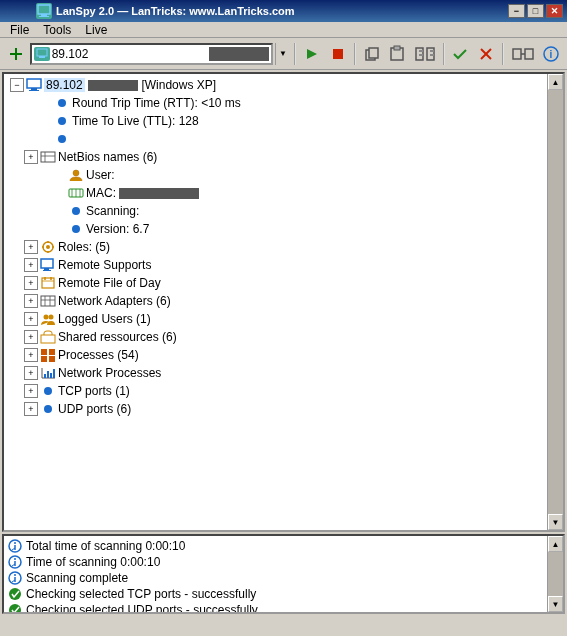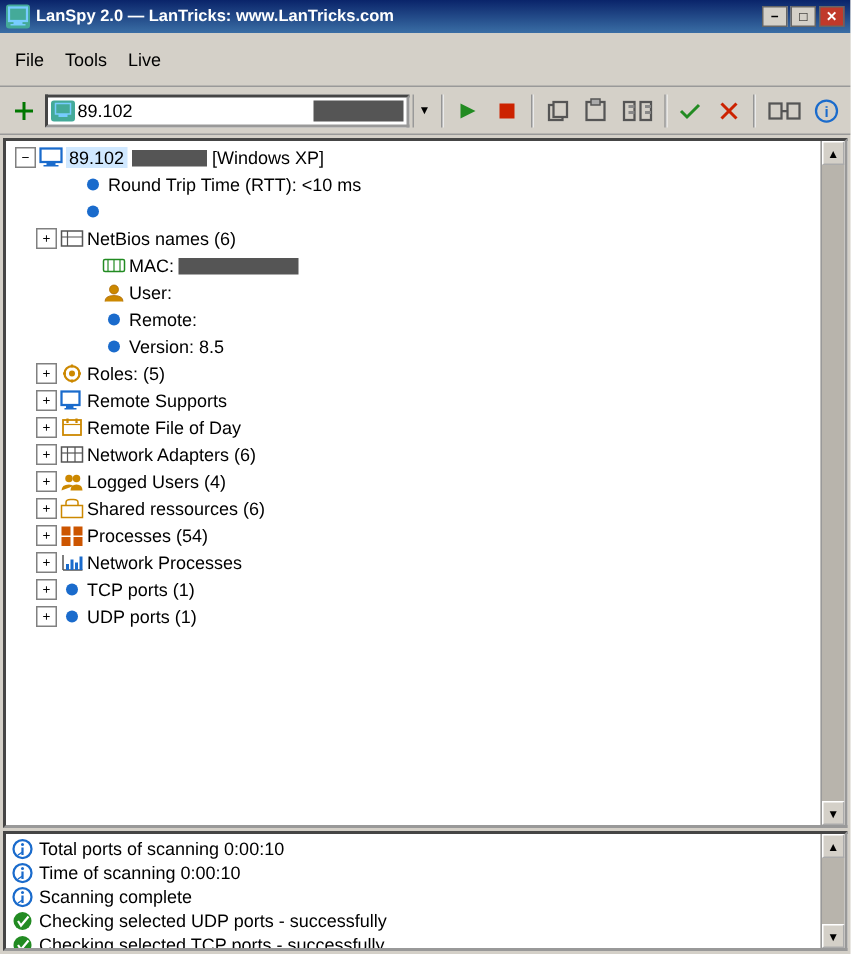--- a/index.html
+++ b/index.html
@@ -22,20 +22,21 @@
       justify-content: space-between;
       padding: 0 4px;
       user-select: none;
     }
     .title-bar-left {
       display: flex;
       align-items: center;
       gap: 4px;
       font-size: 11px;
       font-weight: bold;
+      margin-left: 32px;
     }
     .title-icon {
       width: 16px;
       height: 16px;
       background: #4a9;
       border-radius: 2px;
       display: flex;
       align-items: center;
       justify-content: center;
       font-size: 9px;
@@ -56,21 +57,21 @@
       font-size: 9px;
       cursor: pointer;
       color: #000;
       font-weight: bold;
     }
     .title-btn.close { background: #c0392b; color: white; }
 
     
     .menu-bar {
       background: #d4d0c8;
-      height: 36px;
+      height: 16px;
       display: flex;
       align-items: center;
       padding: 0 4px;
       border-bottom: 1px solid #999;
       gap: 2px;
     }
     .menu-item {
       padding: 2px 6px;
       font-size: 12px;
       cursor: pointer;
@@ -416,91 +417,101 @@
       <span class="tree-indent" style="width:32px"></span>
       <span class="no-expand"></span>
       <span class="tree-icon">
         <svg width="10" height="10" viewBox="0 0 10 10">
             <circle cx="5" cy="5" r="4" fill="#1a6bcc"></circle>
           </svg>
       </span>
       <span class="tree-label">Round Trip Time (RTT): &lt;10 ms</span>
     </div>
 
-
     <div class="tree-node">
       <span class="tree-indent" style="width:32px"></span>
       <span class="no-expand"></span>
       <span class="tree-icon">
         <svg width="10" height="10" viewBox="0 0 10 10">
             <circle cx="5" cy="5" r="4" fill="#1a6bcc"></circle>
           </svg>
       </span>
+      <span class="tree-label">Time To Live (TTL): 128</span>
+    </div>
+
+    <div class="tree-node">
+      <span class="tree-indent" style="width:32px"></span>
+      <span class="no-expand"></span>
+      <span class="tree-icon">
+        <svg width="10" height="10" viewBox="0 0 10 10">
+            <circle cx="5" cy="5" r="4" fill="#1a6bcc"></circle>
+          </svg>
+      </span>
     </div>
 
     <div class="tree-node">
       <span class="tree-indent" style="width:18px"></span>
       <span class="expand-btn">+</span>
       <span class="tree-icon icon-blue">
         <svg width="16" height="14" viewBox="0 0 16 14">
           <rect x="1" y="2" width="14" height="10" fill="none" stroke="#555" stroke-width="1"></rect>
           <line x1="1" y1="6" x2="15" y2="6" stroke="#555" stroke-width="0.8"></line>
           <line x1="5" y1="2" x2="5" y2="12" stroke="#555" stroke-width="0.8"></line>
         </svg>
       </span>
       <span class="tree-label">NetBios names (6)</span>
+    </div>
+
+    <div class="tree-node">
+      <span class="tree-indent" style="width:46px"></span>
+      <span class="no-expand"></span>
+      <span class="tree-icon">
+        <svg width="16" height="14" viewBox="0 0 16 14">
+          <circle cx="8" cy="5" r="3" fill="#cc8800" stroke="#aa6600" stroke-width="0.5"></circle>
+          <path d="M2 13 Q2 9 8 9 Q14 9 14 13" fill="#cc8800" stroke="#aa6600" stroke-width="0.5"></path>
+        </svg>
+      </span>
+      <span class="tree-label">User:</span>
     </div>
 
     <div class="tree-node">
       <span class="tree-indent" style="width:46px"></span>
       <span class="no-expand"></span>
       <span class="tree-icon">
         <svg width="16" height="14" viewBox="0 0 16 14">
           <rect x="1" y="3" width="14" height="8" rx="1" fill="none" stroke="#228B22" stroke-width="1"></rect>
           <line x1="4" y1="3" x2="4" y2="11" stroke="#228B22" stroke-width="0.8"></line>
           <line x1="8" y1="3" x2="8" y2="11" stroke="#228B22" stroke-width="0.8"></line>
           <line x1="12" y1="3" x2="12" y2="11" stroke="#228B22" stroke-width="0.8"></line>
         </svg>
       </span>
       <span class="tree-label">MAC:&nbsp;<span style="display:inline-block;background:#555;width:80px;height:11px;vertical-align:middle;"></span></span>
     </div>
 
     <div class="tree-node">
       <span class="tree-indent" style="width:46px"></span>
       <span class="no-expand"></span>
       <span class="tree-icon">
-        <svg width="16" height="14" viewBox="0 0 16 14">
-          <circle cx="8" cy="5" r="3" fill="#cc8800" stroke="#aa6600" stroke-width="0.5"></circle>
-          <path d="M2 13 Q2 9 8 9 Q14 9 14 13" fill="#cc8800" stroke="#aa6600" stroke-width="0.5"></path>
-        </svg>
-      </span>
-      <span class="tree-label">User:</span>
-    </div>
-
-    <div class="tree-node">
-      <span class="tree-indent" style="width:46px"></span>
-      <span class="no-expand"></span>
-      <span class="tree-icon">
         <svg width="10" height="10" viewBox="0 0 10 10">
             <circle cx="5" cy="5" r="4" fill="#1a6bcc"></circle>
           </svg>
       </span>
-      <span class="tree-label">Remote:</span>
+      <span class="tree-label">Scanning:</span>
     </div>
 
 
     <div class="tree-node">
       <span class="tree-indent" style="width:46px"></span>
       <span class="no-expand"></span>
       <span class="tree-icon">
         <svg width="10" height="10" viewBox="0 0 10 10">
             <circle cx="5" cy="5" r="4" fill="#1a6bcc"></circle>
           </svg>
       </span>
-      <span class="tree-label">Version: 8.5</span>
+      <span class="tree-label">Version: 6.7</span>
     </div>
 
     <div class="tree-node">
       <span class="tree-indent" style="width:18px"></span>
       <span class="expand-btn">+</span>
       <span class="tree-icon">
         <svg width="16" height="14" viewBox="0 0 16 14">
           <circle cx="8" cy="7" r="5" fill="none" stroke="#cc8800" stroke-width="1.5"></circle>
           <circle cx="8" cy="7" r="2" fill="#cc8800"></circle>
           <line x1="8" y1="1" x2="8" y2="3" stroke="#cc8800" stroke-width="1.5"></line>
@@ -557,21 +568,21 @@
       <span class="tree-indent" style="width:18px"></span>
       <span class="expand-btn">+</span>
       <span class="tree-icon">
         <svg width="16" height="14" viewBox="0 0 16 14">
           <circle cx="6" cy="5" r="2.5" fill="#cc8800"></circle>
           <circle cx="11" cy="5" r="2.5" fill="#cc8800"></circle>
           <path d="M1 13 Q1 9 6 9 Q8 9 9 10" fill="#cc8800"></path>
           <path d="M7 13 Q7 9 11 9 Q15 9 15 13" fill="#cc8800"></path>
         </svg>
       </span>
-      <span class="tree-label">Logged Users (4)</span>
+      <span class="tree-label">Logged Users (1)</span>
     </div>
 
     <div class="tree-node">
       <span class="tree-indent" style="width:18px"></span>
       <span class="expand-btn">+</span>
       <span class="tree-icon">
         <svg width="16" height="14" viewBox="0 0 16 14">
           <rect x="1" y="5" width="14" height="8" fill="none" stroke="#cc8800" stroke-width="1"></rect>
           <path d="M4 5 L4 3 Q4 1 7 1 L9 1 Q12 1 12 3 L12 5" fill="none" stroke="#cc8800" stroke-width="1"></path>
         </svg>
@@ -621,21 +632,21 @@
     </div>
 
     <div class="tree-node">
       <span class="tree-indent" style="width:18px"></span>
       <span class="expand-btn">+</span>
       <span class="tree-icon">
         <svg width="10" height="10" viewBox="0 0 10 10">
             <circle cx="5" cy="5" r="4" fill="#1a6bcc"></circle>
           </svg>
       </span>
-      <span class="tree-label">UDP ports (1)</span>
+      <span class="tree-label">UDP ports (6)</span>
     </div>
 
   </div>
 
   <div class="scroll-bar">
     <div class="scroll-btn">▲</div>
     <div class="scroll-track"></div>
     <div class="scroll-btn">▼</div>
   </div>
 </div>
@@ -644,21 +655,21 @@
   <div class="status-content">
     <div class="status-line">
       <span class="status-icon">
         <svg width="14" height="14" viewBox="0 0 14 14">
           <circle cx="7" cy="7" r="6" fill="none" stroke="#1a6bcc" stroke-width="1.5"></circle>
           <line x1="7" y1="6" x2="7" y2="11" stroke="#1a6bcc" stroke-width="1.5"></line>
           <circle cx="7" cy="4" r="1" fill="#1a6bcc"></circle>
           <line x1="4" y1="11" x2="7" y2="9" stroke="#1a6bcc" stroke-width="1"></line>
         </svg>
       </span>
-      <span>Total ports of scanning 0:00:10</span>
+      <span>Total time of scanning 0:00:10</span>
     </div>
     <div class="status-line">
       <span class="status-icon">
         <svg width="14" height="14" viewBox="0 0 14 14">
           <circle cx="7" cy="7" r="6" fill="none" stroke="#1a6bcc" stroke-width="1.5"></circle>
           <line x1="7" y1="6" x2="7" y2="11" stroke="#1a6bcc" stroke-width="1.5"></line>
           <circle cx="7" cy="4" r="1" fill="#1a6bcc"></circle>
           <line x1="4" y1="11" x2="7" y2="9" stroke="#1a6bcc" stroke-width="1"></line>
         </svg>
       </span>
@@ -675,30 +686,30 @@
       </span>
       <span>Scanning complete</span>
     </div>
     <div class="status-line">
       <span class="status-icon">
         <svg width="14" height="14" viewBox="0 0 14 14">
           <circle cx="7" cy="7" r="6" fill="#228B22"></circle>
           <polyline points="4,7 6,10 11,4" fill="none" stroke="white" stroke-width="1.5"></polyline>
         </svg>
       </span>
-      <span>Checking selected UDP ports - successfully</span>
+      <span>Checking selected TCP ports - successfully</span>
     </div>
     <div class="status-line">
       <span class="status-icon">
         <svg width="14" height="14" viewBox="0 0 14 14">
           <circle cx="7" cy="7" r="6" fill="#228B22"></circle>
           <polyline points="4,7 6,10 11,4" fill="none" stroke="white" stroke-width="1.5"></polyline>
         </svg>
       </span>
-      <span>Checking selected TCP ports - successfully</span>
+      <span>Checking selected UDP ports - successfully</span>
     </div>
   </div>
   <div class="status-scroll">
     <div class="scroll-btn">▲</div>
     <div class="scroll-track"></div>
     <div class="scroll-btn">▼</div>
   </div>
 </div>
 
 </body></html>

